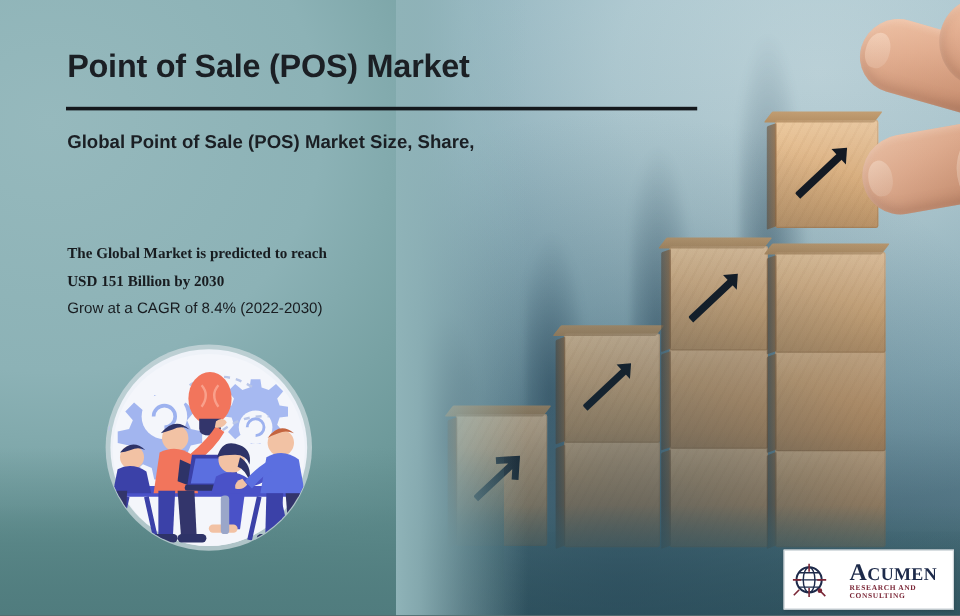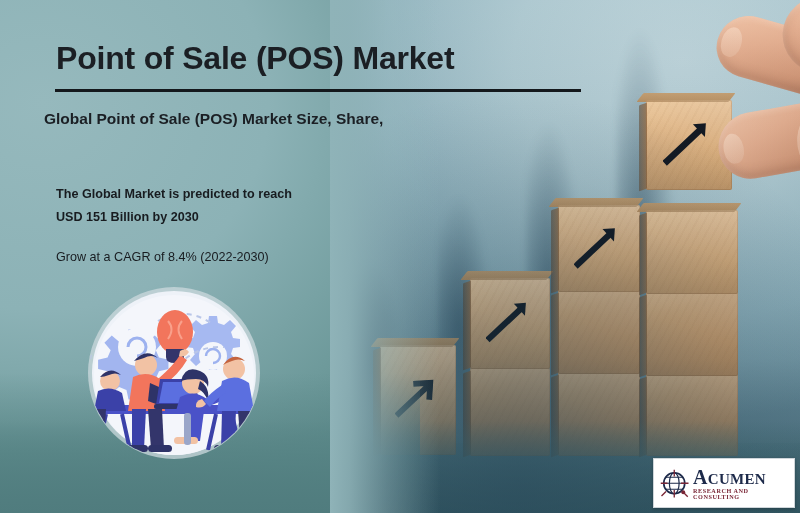--- a/index.html
+++ b/index.html
@@ -101,34 +101,34 @@
   }
   .nail {
     position:absolute; border-radius:50% 50% 45% 45%;
     background:linear-gradient(160deg,#f6d3bb,#e2b093);
     opacity:.85;
   }
 
   
   .title {
     position:absolute; left:56px; top:40px; width:470px;
-    font-size:32px; font-weight:bold; color:#1b1f24; letter-spacing:-.2px;
+    font-size:27px; font-weight:bold; color:#1b1f24; letter-spacing:-.2px;
     line-height:1.15; z-index:50;
   }
   .divider {
     position:absolute; left:55px; top:89px; width:526px; height:3px;
     background:#14181c; z-index:50;
   }
   .subtitle {
-    position:absolute; left:44px; top:107px; width:420px;
+    position:absolute; left:56px; top:107px; width:420px;
     font-size:15.5px; font-weight:bold; color:#1b1f24; line-height:1.52; z-index:50;
   }
   .stat {
-    position:absolute; left:56px; top:183px; width:360px;
-    font-size:12.6px; font-weight:bold; color:#181c20; line-height:1.85; z-index:50;
+    position:absolute; left:56px; top:200px; width:360px;
+    font-size:12.6px; font-weight:bold; color:#181c20; line-height:1.85; z-index:50;font-family:Liberation Serif, serif;
   }
   .cagr {
     position:absolute; left:56px; top:250px; width:360px;
     font-size:12.6px; font-weight:normal; color:#181c20; z-index:50;
   }
   .source {
     position:absolute; left:56px; top:487px;
     font-size:11.6px; font-weight:bold; color:#ffffff; z-index:60;
     letter-spacing:-.1px;
   }
@@ -139,21 +139,21 @@
 
   
   .logo {
     position:absolute; left:653px; top:458px; width:142px; height:50px;
     background:#ffffff; border:1px solid #cfd6da; z-index:60;
     display:flex; align-items:center; padding:3px 4px 2px 6px;
     box-shadow:0 1px 3px rgba(0,0,0,.25);
   }
   .logo-globe { width:30px; height:30px; flex:0 0 30px; position:relative; }
   .logo-globe svg { width:100%; height:100%; display:block; }
-  .logo-text { margin-left:3px; line-height:1; }
+  .logo-text { margin-left:18px; line-height:1; }
   .logo-name {
     font-family:"Liberation Serif", serif; font-size:20px; font-weight:bold;
     color:#1d2a4a; letter-spacing:.3px;
   }
   .logo-name .small { font-size:15px; }
   .logo-tag {
     font-family:"Liberation Serif", serif; font-size:6.2px; font-weight:bold;
     color:#7a2636; letter-spacing:.55px; margin-top:1px;
   }
 </style>

